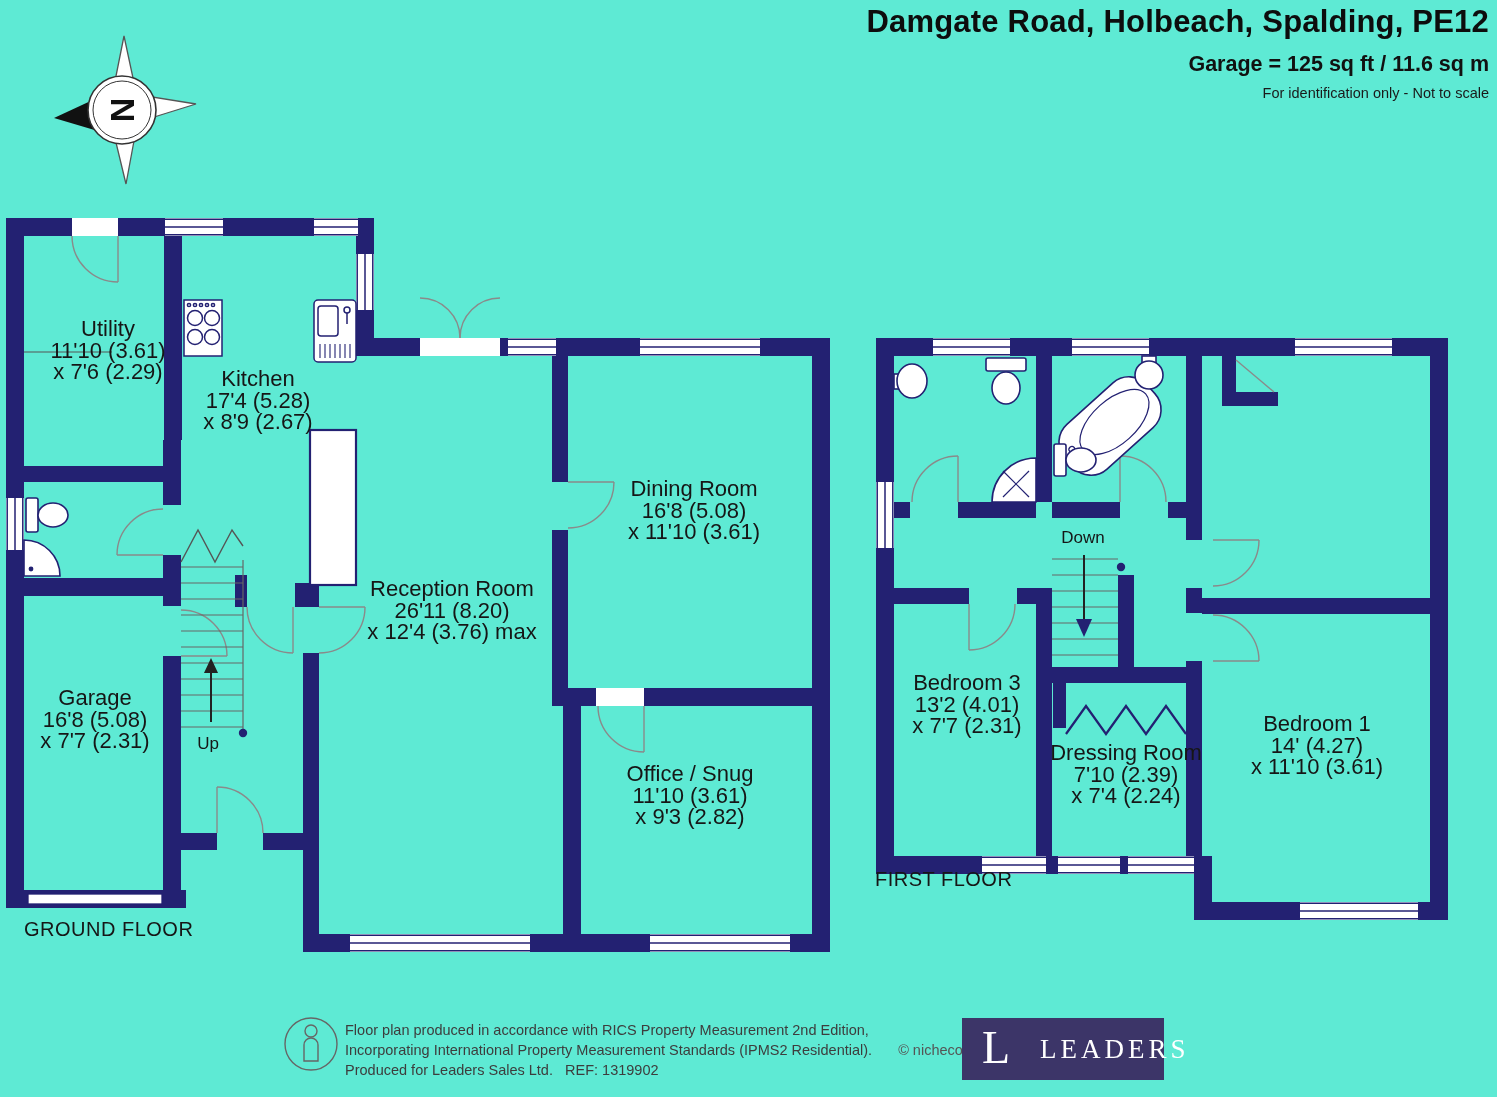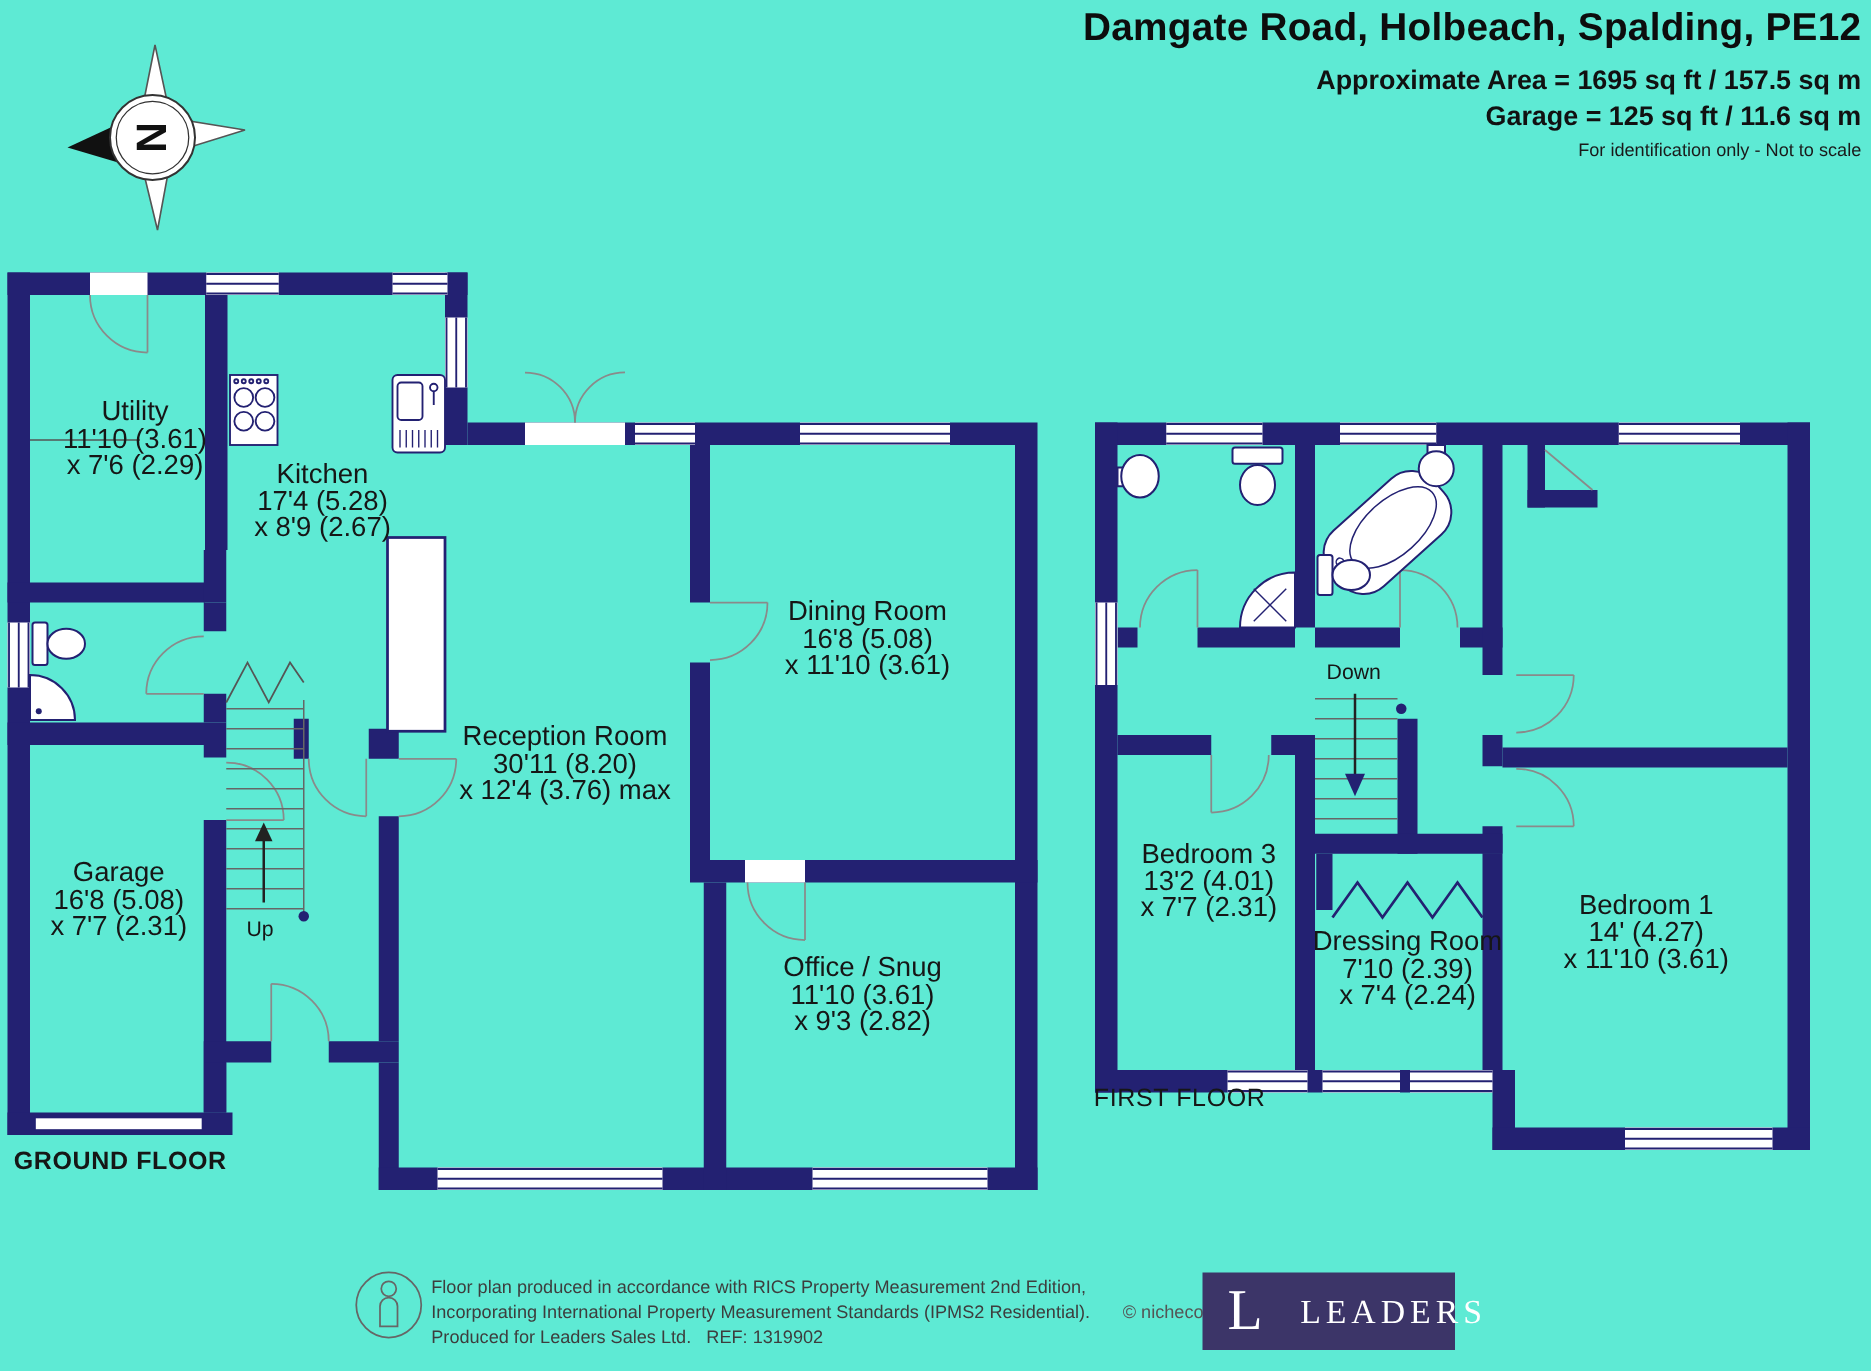--- a/index.html
+++ b/index.html
@@ -27,21 +27,20 @@
   .logo-name{font-family:"Liberation Serif", serif;color:#ffffff;font-size:27px;letter-spacing:4px;margin-left:16px;}
 </style>
 </head>
 <body>
 
 <div id="page">
 
   <div class="hdr-block">
     <div class="hdr-title">Damgate Road, Holbeach, Spalding, PE12</div>
     <div class="hdr-areas">
-      <div>Approximate Area = 1695 sq ft / 157.5 sq m</div>
       <div>Garage = 125 sq ft / 11.6 sq m</div>
     </div>
     <div class="hdr-disc">For identification only - Not to scale</div>
   </div>
 
   <div id="compass">
     <svg width="160" height="160" viewBox="0 0 160 160">
       <polygon points="82,6 70,66 94,62" fill="#ffffff" stroke="#555" stroke-width="1.3"></polygon>
       <polygon points="84,154 70,96 94,100" fill="#ffffff" stroke="#555" stroke-width="1.3"></polygon>
       <polygon points="154,74 92,64 96,92" fill="#ffffff" stroke="#555" stroke-width="1.3"></polygon>
@@ -212,40 +211,40 @@
       <div>11'10 (3.61)</div>
       <div>x 7'6 (2.29)</div>
     </div>
     <div class="room-label" style="left:258px;top:158px;">
       <div>Kitchen</div>
       <div>17'4 (5.28)</div>
       <div>x 8'9 (2.67)</div>
     </div>
     <div class="room-label" style="left:452px;top:368px;">
       <div>Reception Room</div>
-      <div>30'11 (8.20)</div>
+      <div>26'11 (8.20)</div>
       <div>x 12'4 (3.76) max</div>
     </div>
     <div class="room-label" style="left:694px;top:268px;">
       <div>Dining Room</div>
       <div>16'8 (5.08)</div>
       <div>x 11'10 (3.61)</div>
     </div>
     <div class="room-label" style="left:690px;top:553px;">
       <div>Office / Snug</div>
       <div>11'10 (3.61)</div>
       <div>x 9'3 (2.82)</div>
     </div>
     <div class="room-label" style="left:95px;top:477px;">
       <div>Garage</div>
       <div>16'8 (5.08)</div>
       <div>x 7'7 (2.31)</div>
     </div>
     <div class="stair-label" style="left:208px;top:524px;">Up</div>
-    <div class="floor-label" style="left:11px;top:708px;font-weight:bold;">GROUND FLOOR</div>
+    <div class="floor-label" style="left:24px;top:708px;">GROUND FLOOR</div>
   </div>
 
   <div id="ff-container">
     <svg class="floor-svg" width="600" height="600" viewBox="0 0 600 600">
       <g fill="#232172">
         <rect x="6" y="8" width="572" height="18"></rect>
         <rect x="6" y="8" width="18" height="536"></rect>
         <rect x="560" y="8" width="18" height="582"></rect>
         <rect x="6" y="526" width="176" height="18"></rect>
         <rect x="182" y="526" width="150" height="18"></rect>

